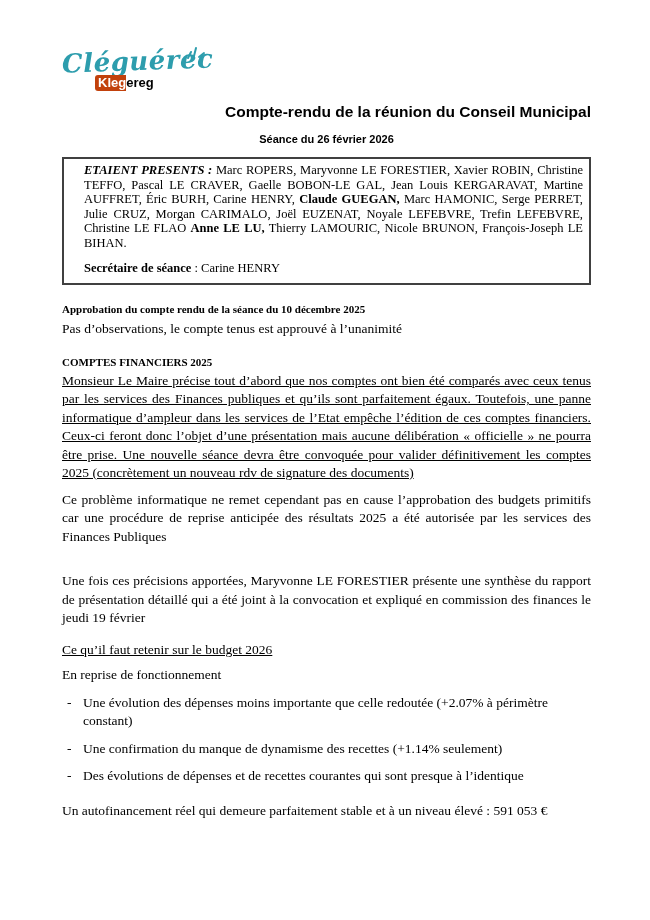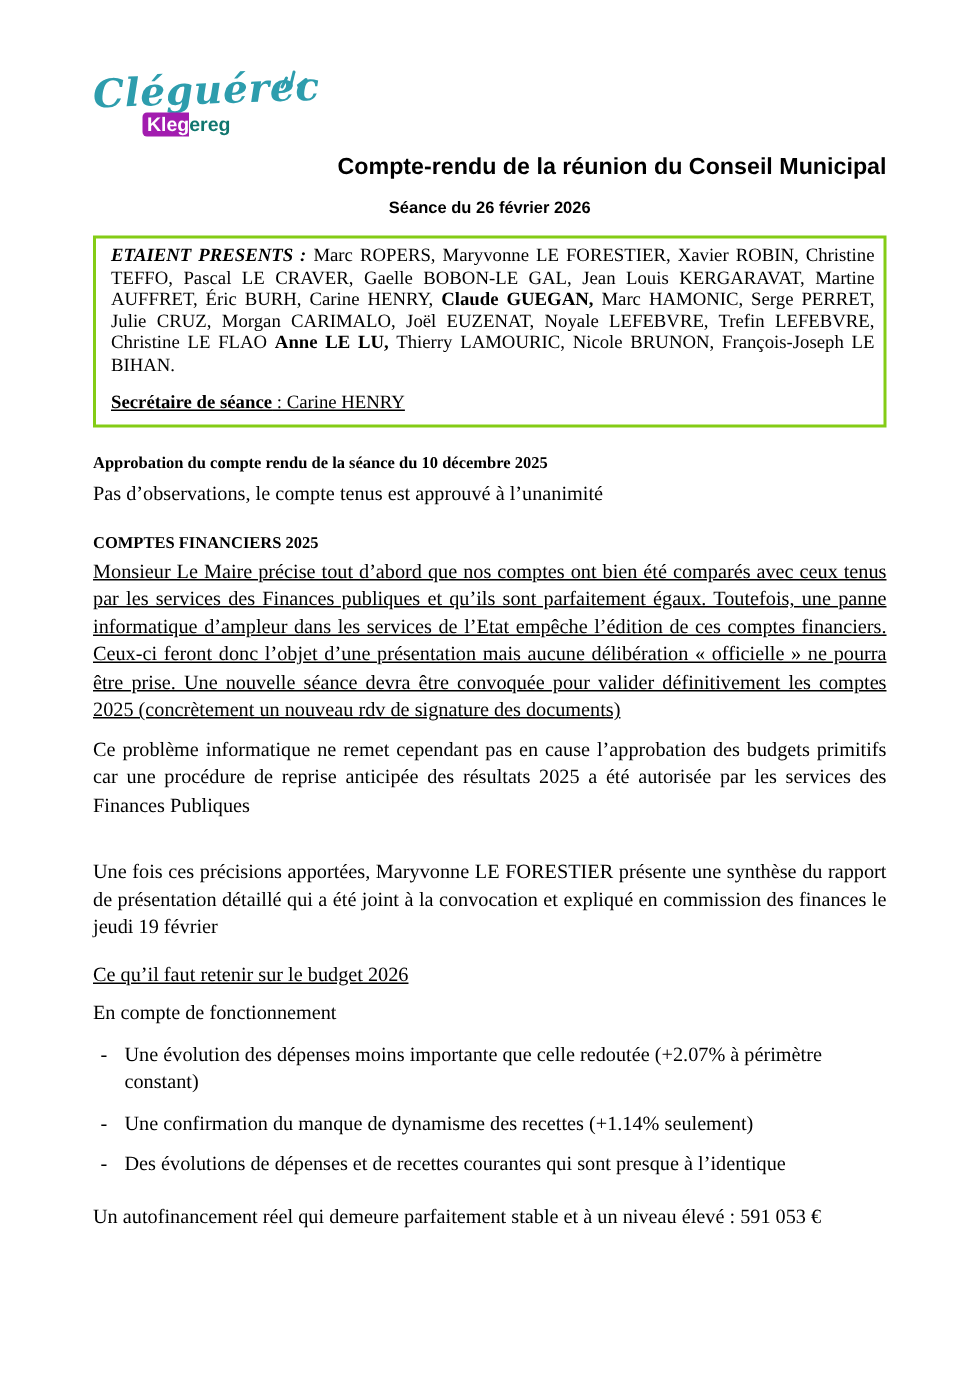--- a/index.html
+++ b/index.html
@@ -27,22 +27,22 @@
     transform: rotate(-2deg);
     line-height: 1;
   }
   .logo-sparks { position: absolute; left: 122px; top: -4px; }
   .logo-sub {
     position: absolute; left: 33px; top: 27px;
     font-family: "Liberation Sans", sans-serif;
     font-weight: bold; font-size: 13px; line-height: 16px;
     white-space: nowrap;
   }
-  .logo-sub-hl { background: #a21caf; color: #ffffff; padding: 0 0 1px 3px; border-radius: 3px 0 0 3px; }
-  .logo-sub-rest { color: #0f766e; padding-right: 3px; }
+  .logo-sub-hl { background: #c2410c; color: #ffffff; padding: 0 0 1px 3px; border-radius: 3px 0 0 3px; }
+  .logo-sub-rest { color: #000000; padding-right: 3px; }
 
   
   .title {
     margin: 4px 0 0 0;
     text-align: right;
     font-family: "Liberation Sans", sans-serif;
     font-weight: bold;
     font-size: 15.5px;
     line-height: 20px;
   }
@@ -51,29 +51,29 @@
     text-align: center;
     font-family: "Liberation Sans", sans-serif;
     font-weight: bold;
     font-size: 11px;
     line-height: 20px;
   }
 
   
   .presence-box {
     margin-top: 8px;
-    border: 2px solid #84cc16;
-    padding: 4px 6px 8px 10px;
+    border: 2px solid #404040;
+    padding: 4px 6px 8px 20px;
     font-size: 12.5px;
     line-height: 14.6px;
   }
   .presence-box p { margin: 0; }
   .presence-box .present { text-align: justify; }
   .presence-box .absences { margin-top: 9px; }
-  .presence-box .secretary { margin-top: 10px; text-decoration: underline; }
+  .presence-box .secretary { margin-top: 10px; }
   .bi { font-weight: bold; font-style: italic; }
   .b  { font-weight: bold; }
 
   
   .bodytext { font-size: 13.5px; line-height: 18.5px; }
   .justify { text-align: justify; }
   .heading-bold { font-weight: bold; margin: 0; font-size: 11px; line-height: 18.5px; }
   .underline { text-decoration: underline; }
 
   .sec-approbation { margin-top: 15px; }
@@ -134,21 +134,21 @@
 
   <section class="bodytext">
     <h3 class="heading-bold comptes-heading">COMPTES FINANCIERS 2025</h3>
     <p class="para1 justify">Monsieur Le Maire précise tout d’abord que nos comptes ont bien été comparés avec ceux tenus par les services des Finances publiques et qu’ils sont parfaitement égaux. Toutefois, une panne informatique d’ampleur dans les services de l’Etat empêche l’édition de ces comptes financiers. Ceux-ci feront donc l’objet d’une présentation mais aucune délibération « officielle » ne pourra être prise. Une nouvelle séance devra être convoquée pour valider définitivement les comptes 2025 (concrètement un nouveau rdv de signature des documents)</p>
     <p class="para2 justify">Ce problème informatique ne remet cependant pas en cause l’approbation des budgets primitifs car une procédure de reprise anticipée des résultats 2025 a été autorisée par les services des Finances Publiques</p>
     <p class="para3 justify">Une fois ces précisions apportées, Maryvonne LE FORESTIER présente une synthèse du rapport de présentation détaillé qui a été joint à la convocation et expliqué en commission des finances le jeudi 19 février</p>
   </section>
 
   <section class="bodytext">
     <div class="budget-heading underline">Ce qu’il faut retenir sur le budget 2026</div>
-    <p class="budget-intro">En compte de fonctionnement</p>
+    <p class="budget-intro">En reprise de fonctionnement</p>
 
     <div class="bullets">
       <div class="bullet">
         <span class="dash">-</span>
         <span class="btext">Une évolution des dépenses moins importante que celle redoutée (+2.07% à périmètre constant)</span>
       </div>
       <div class="bullet">
         <span class="dash">-</span>
         <span class="btext">Une confirmation du manque de dynamisme des recettes (+1.14% seulement)</span>
       </div>

